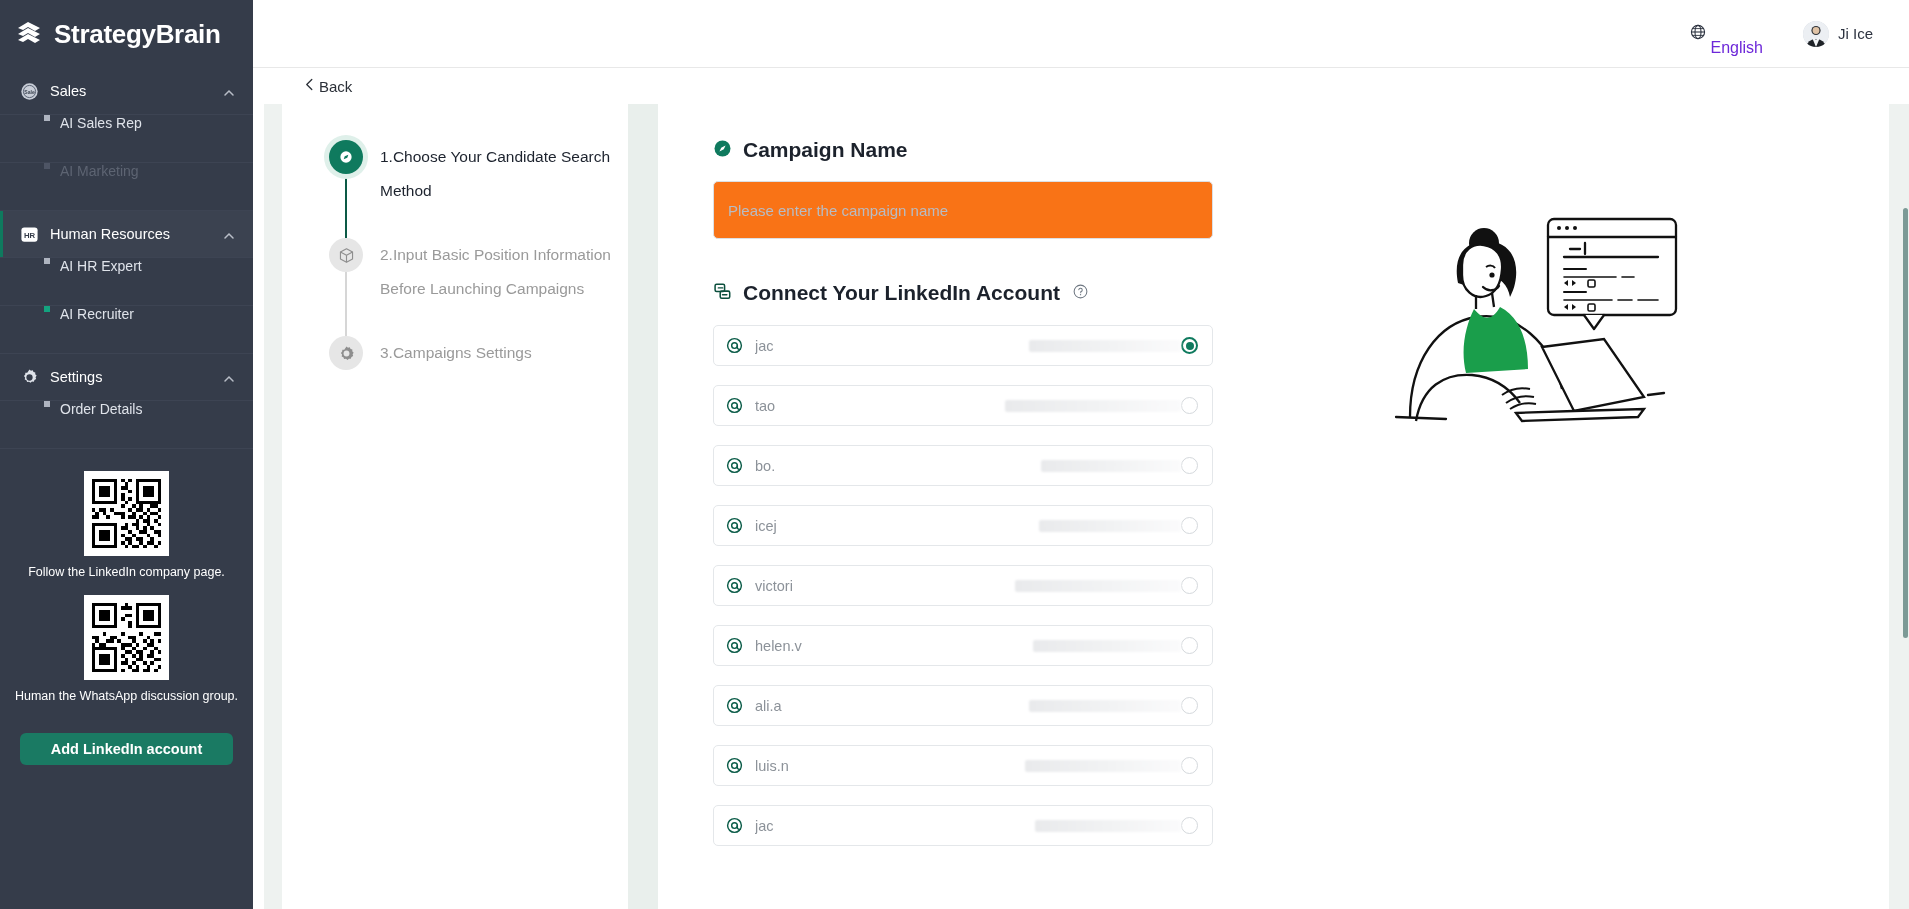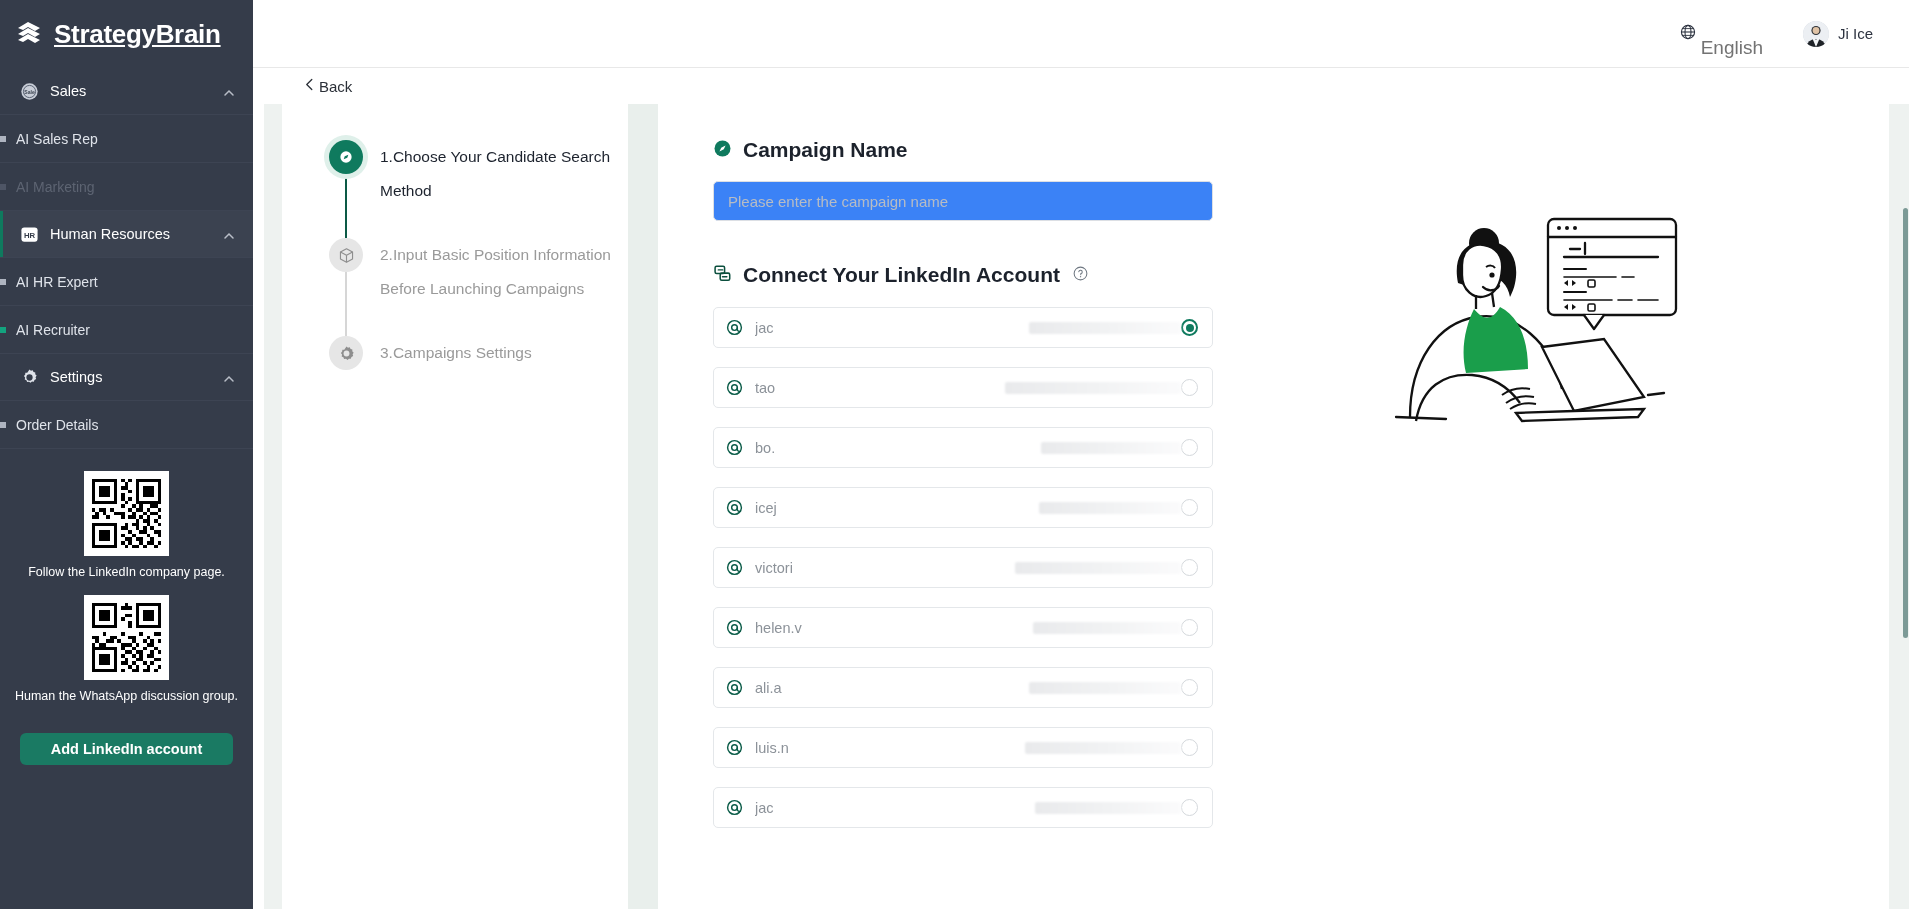--- a/index.html
+++ b/index.html
@@ -18,43 +18,43 @@
     overflow: hidden; position: relative;
   }
   .brand {
     height: 68px; flex: 0 0 68px;
     display: flex; align-items: center; gap: 10px;
     padding-left: 14px;
   }
   .brand-logo { width: 30px; height: 30px; flex: 0 0 30px; }
   .brand-name {
     font-size: 26px; font-weight: bold; letter-spacing: -0.3px;
-    color: #ffffff; white-space: nowrap; text-decoration: underline;
+    color: #ffffff; white-space: nowrap;
   }
   .nav { flex: 0 0 auto; }
   .nav-group-header {
     height: 47px; display: flex; align-items: center;
     padding: 0 18px 0 20px; gap: 11px; cursor: pointer;
     border-bottom: 1px solid #3d4453;
     position: relative;
   }
   .nav-group-header.active-group { background: #3b4250; }
   .nav-group-header.active-group::before {
     content: ""; position: absolute; left: 0; top: 0; bottom: 0;
     width: 3px; background: #0f7a5e;
   }
   .nav-ico {
     width: 19px; height: 19px; flex: 0 0 19px;
     display: flex; align-items: center; justify-content: center;
   }
   .nav-group-label { font-size: 14.5px; color: #ffffff; flex: 1; }
   .caret { width: 12px; height: 12px; opacity: .85; }
   .nav-sub {
-    height: 48px; display: flex; align-items: center;
-    gap: 10px; cursor: pointer;
+    height: 48px; display: flex; 
+    padding-left: 44px; gap: 10px; cursor: pointer;
     border-bottom: 1px solid #3d4453;
   }
   .bullet { width: 6px; height: 6px; flex: 0 0 6px; background: #aeb4c0; }
   .bullet.on { background: #13a37f; }
   .nav-sub-label { font-size: 14px; color: #dfe3ea; }
   .nav-sub.dim .nav-sub-label { color: #5d6472; }
   .nav-sub.dim .bullet { background: #4e5565; }
 
   .qr-zone {
     flex: 1 1 auto; display: flex; flex-direction: column;
@@ -78,21 +78,21 @@
 
   
   .main { flex: 1 1 auto; height: 909px; display: flex; flex-direction: column; position: relative; background:#fff; }
   .topbar {
     height: 68px; flex: 0 0 68px; background: #fff;
     border-bottom: 1px solid #e8e8e8;
     display: flex; align-items: center; justify-content: flex-end;
     padding-right: 36px; gap: 40px;
   }
   .lang { display: flex; align-items: center; gap: 5px; cursor: pointer; }
-  .lang-label { font-size: 19px; color: #737373; margin-top: 28px; }
+  .lang-label { font-size: 16px; color: #6d28d9; margin-top: 28px; }
   .user { display: flex; align-items: center; gap: 9px; cursor: pointer; }
   .avatar {
     width: 26px; height: 26px; border-radius: 50%;
     background: #d8dde4; overflow: hidden; flex: 0 0 26px;
   }
   .user-name { font-size: 15px; color: #2d3340; }
 
   .backbar { height: 36px; flex: 0 0 36px; display: flex; align-items: center; padding-left: 51px; }
   .back { display: flex; align-items: center; gap: 4px; cursor: pointer; }
   .back-label { font-size: 15px; color: #2b3038; }
@@ -121,23 +121,23 @@
   }
   .step-text.on { color: #1d232e; }
   .step.s1 { min-height: 98px; }
   .step.s2 { min-height: 98px; }
   .step.s3 { min-height: 40px; }
 
   
   .sec-head { display: flex; align-items: center; gap: 11px; margin-bottom: 19px; }
   .sec-title { font-size: 21px; font-weight: bold; color: #1c222c; }
   .campaign-input {
-    width: 500px; height: 40px; border: 1px solid #dcdfe4; border-radius: 5px;
+    width: 500px; height: 58px; border: 1px solid #dcdfe4; border-radius: 5px;
     padding: 0 14px; font-size: 15px; color: #2b2f36; outline: none;
-    font-family: "Liberation Sans", sans-serif; background:#3b82f6;
+    font-family: "Liberation Sans", sans-serif; background:#f97316;
   }
   .campaign-input::placeholder { color: #b7bcc4; }
   .sec-gap { height: 42px; }
   .acct-list { margin-top: 20px; }
   .acct-row {
     width: 500px; height: 41px; border: 1px solid #e4e7ea; border-radius: 5px;
     display: flex; align-items: center; padding: 0 14px 0 12px;
     margin-bottom: 19px; cursor: pointer; background: #fff;
   }
   .at-ico { width: 17px; height: 17px; flex: 0 0 17px; margin-right: 12px; }

